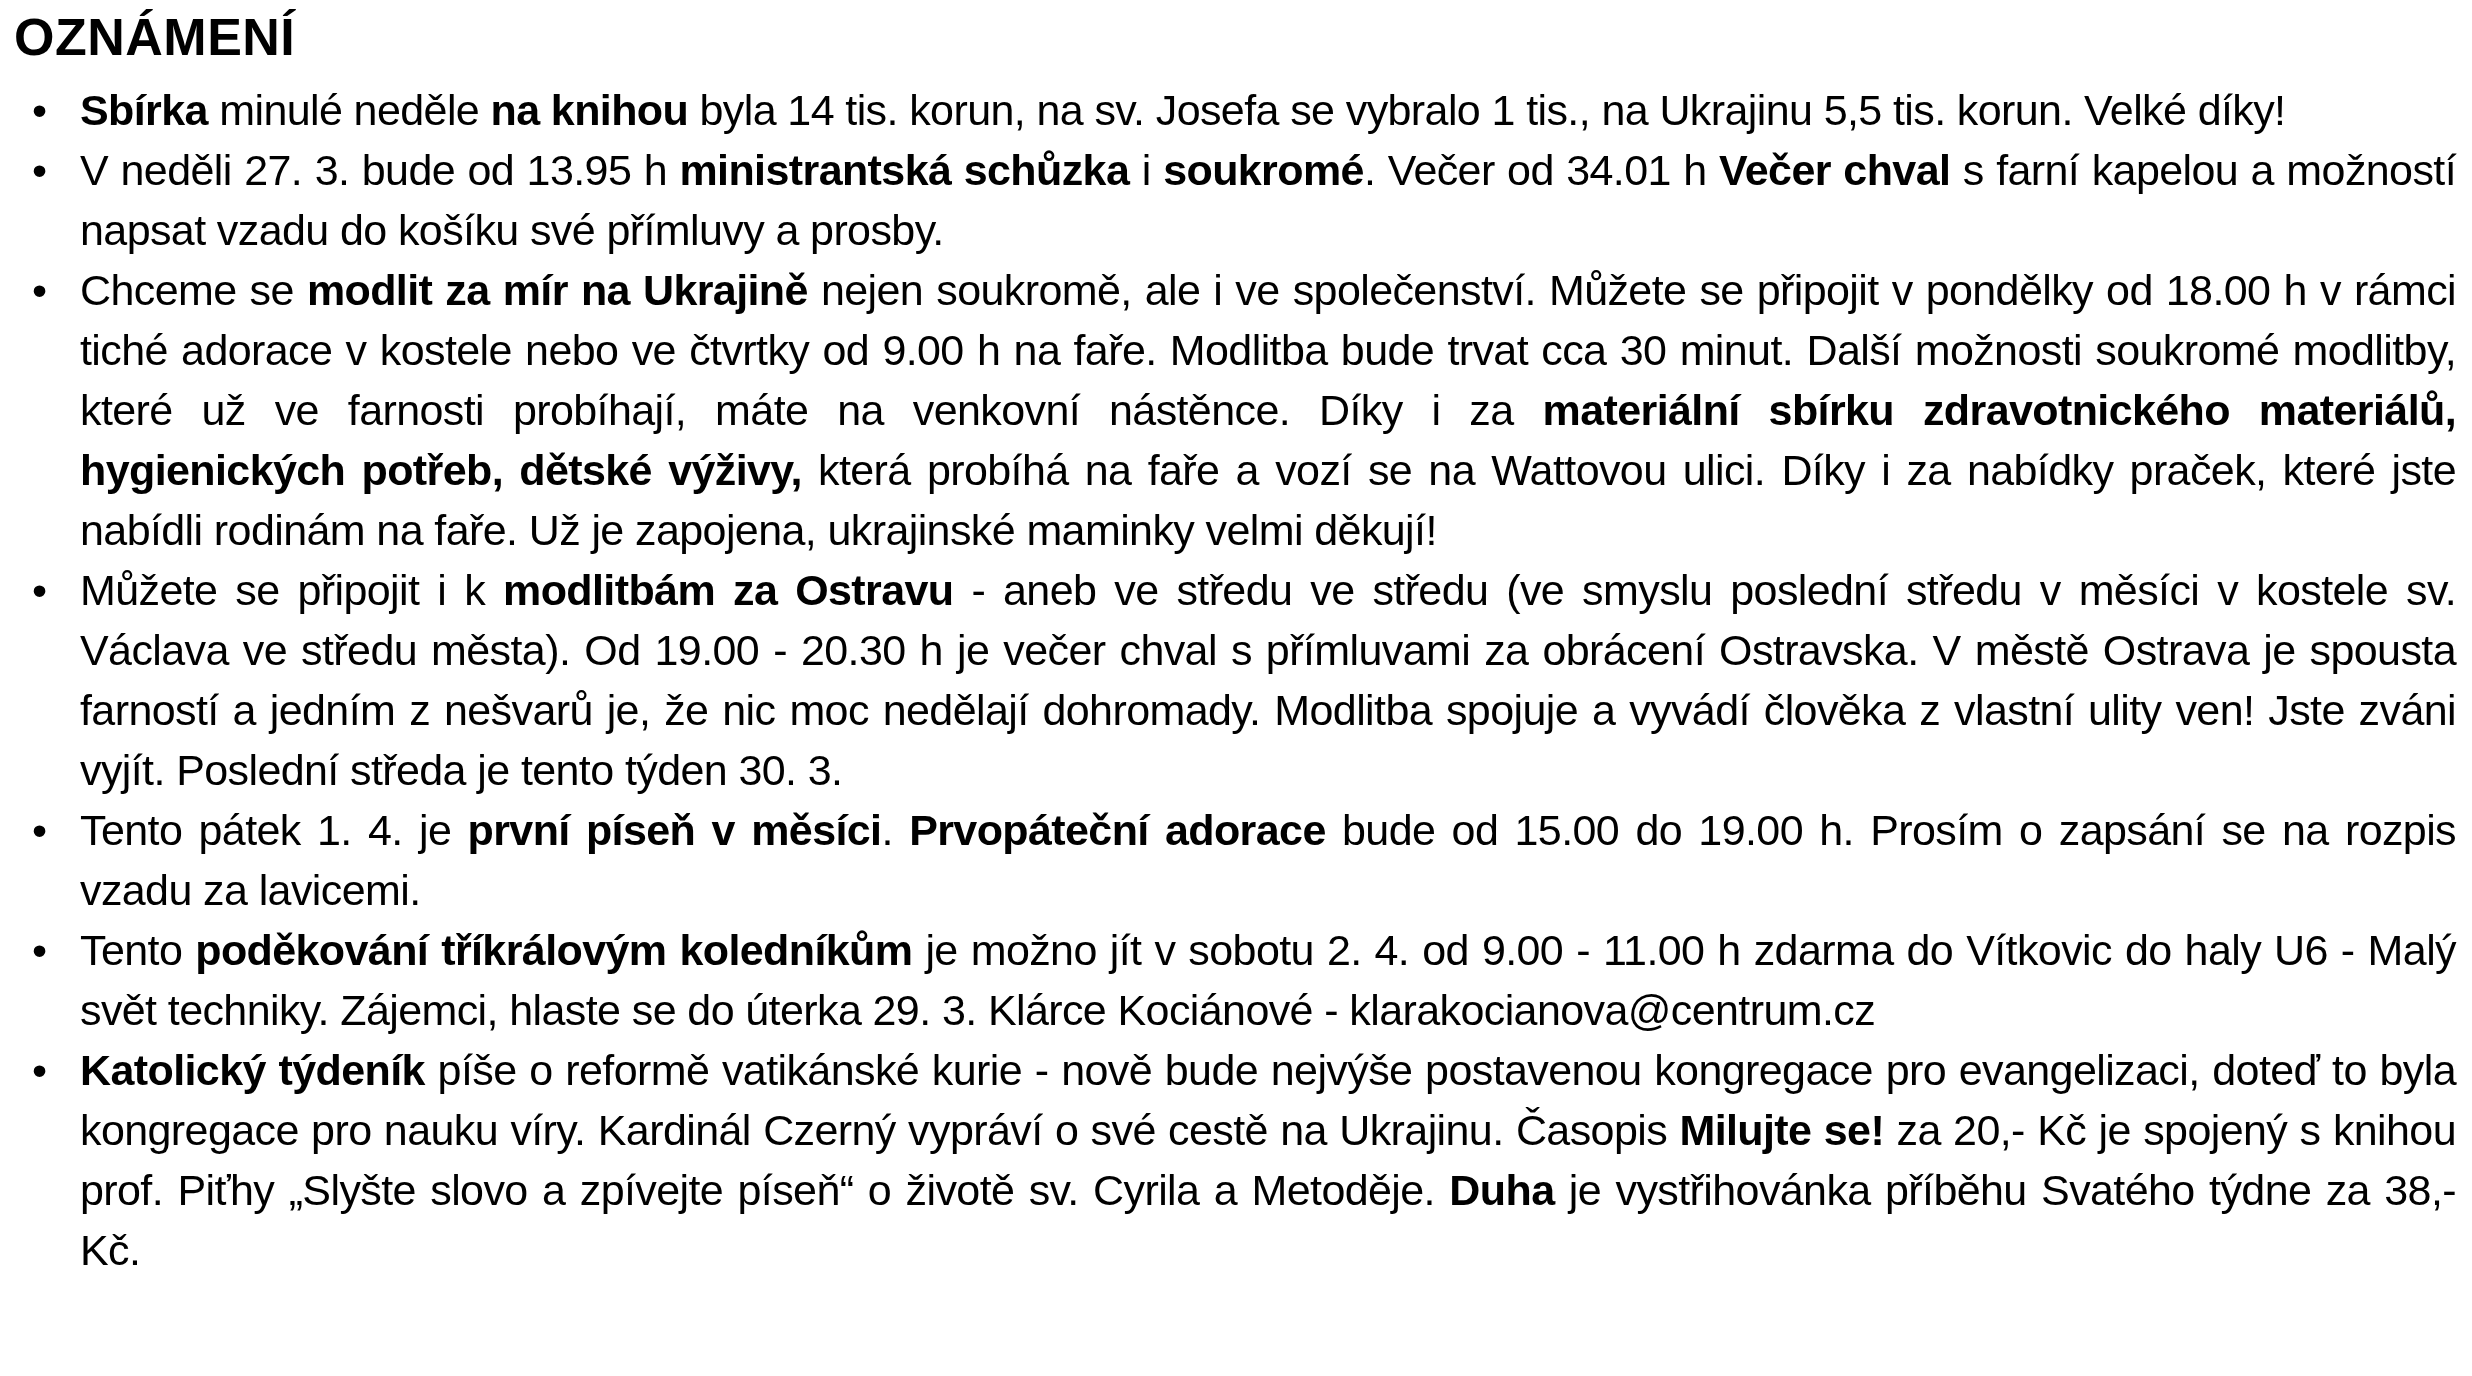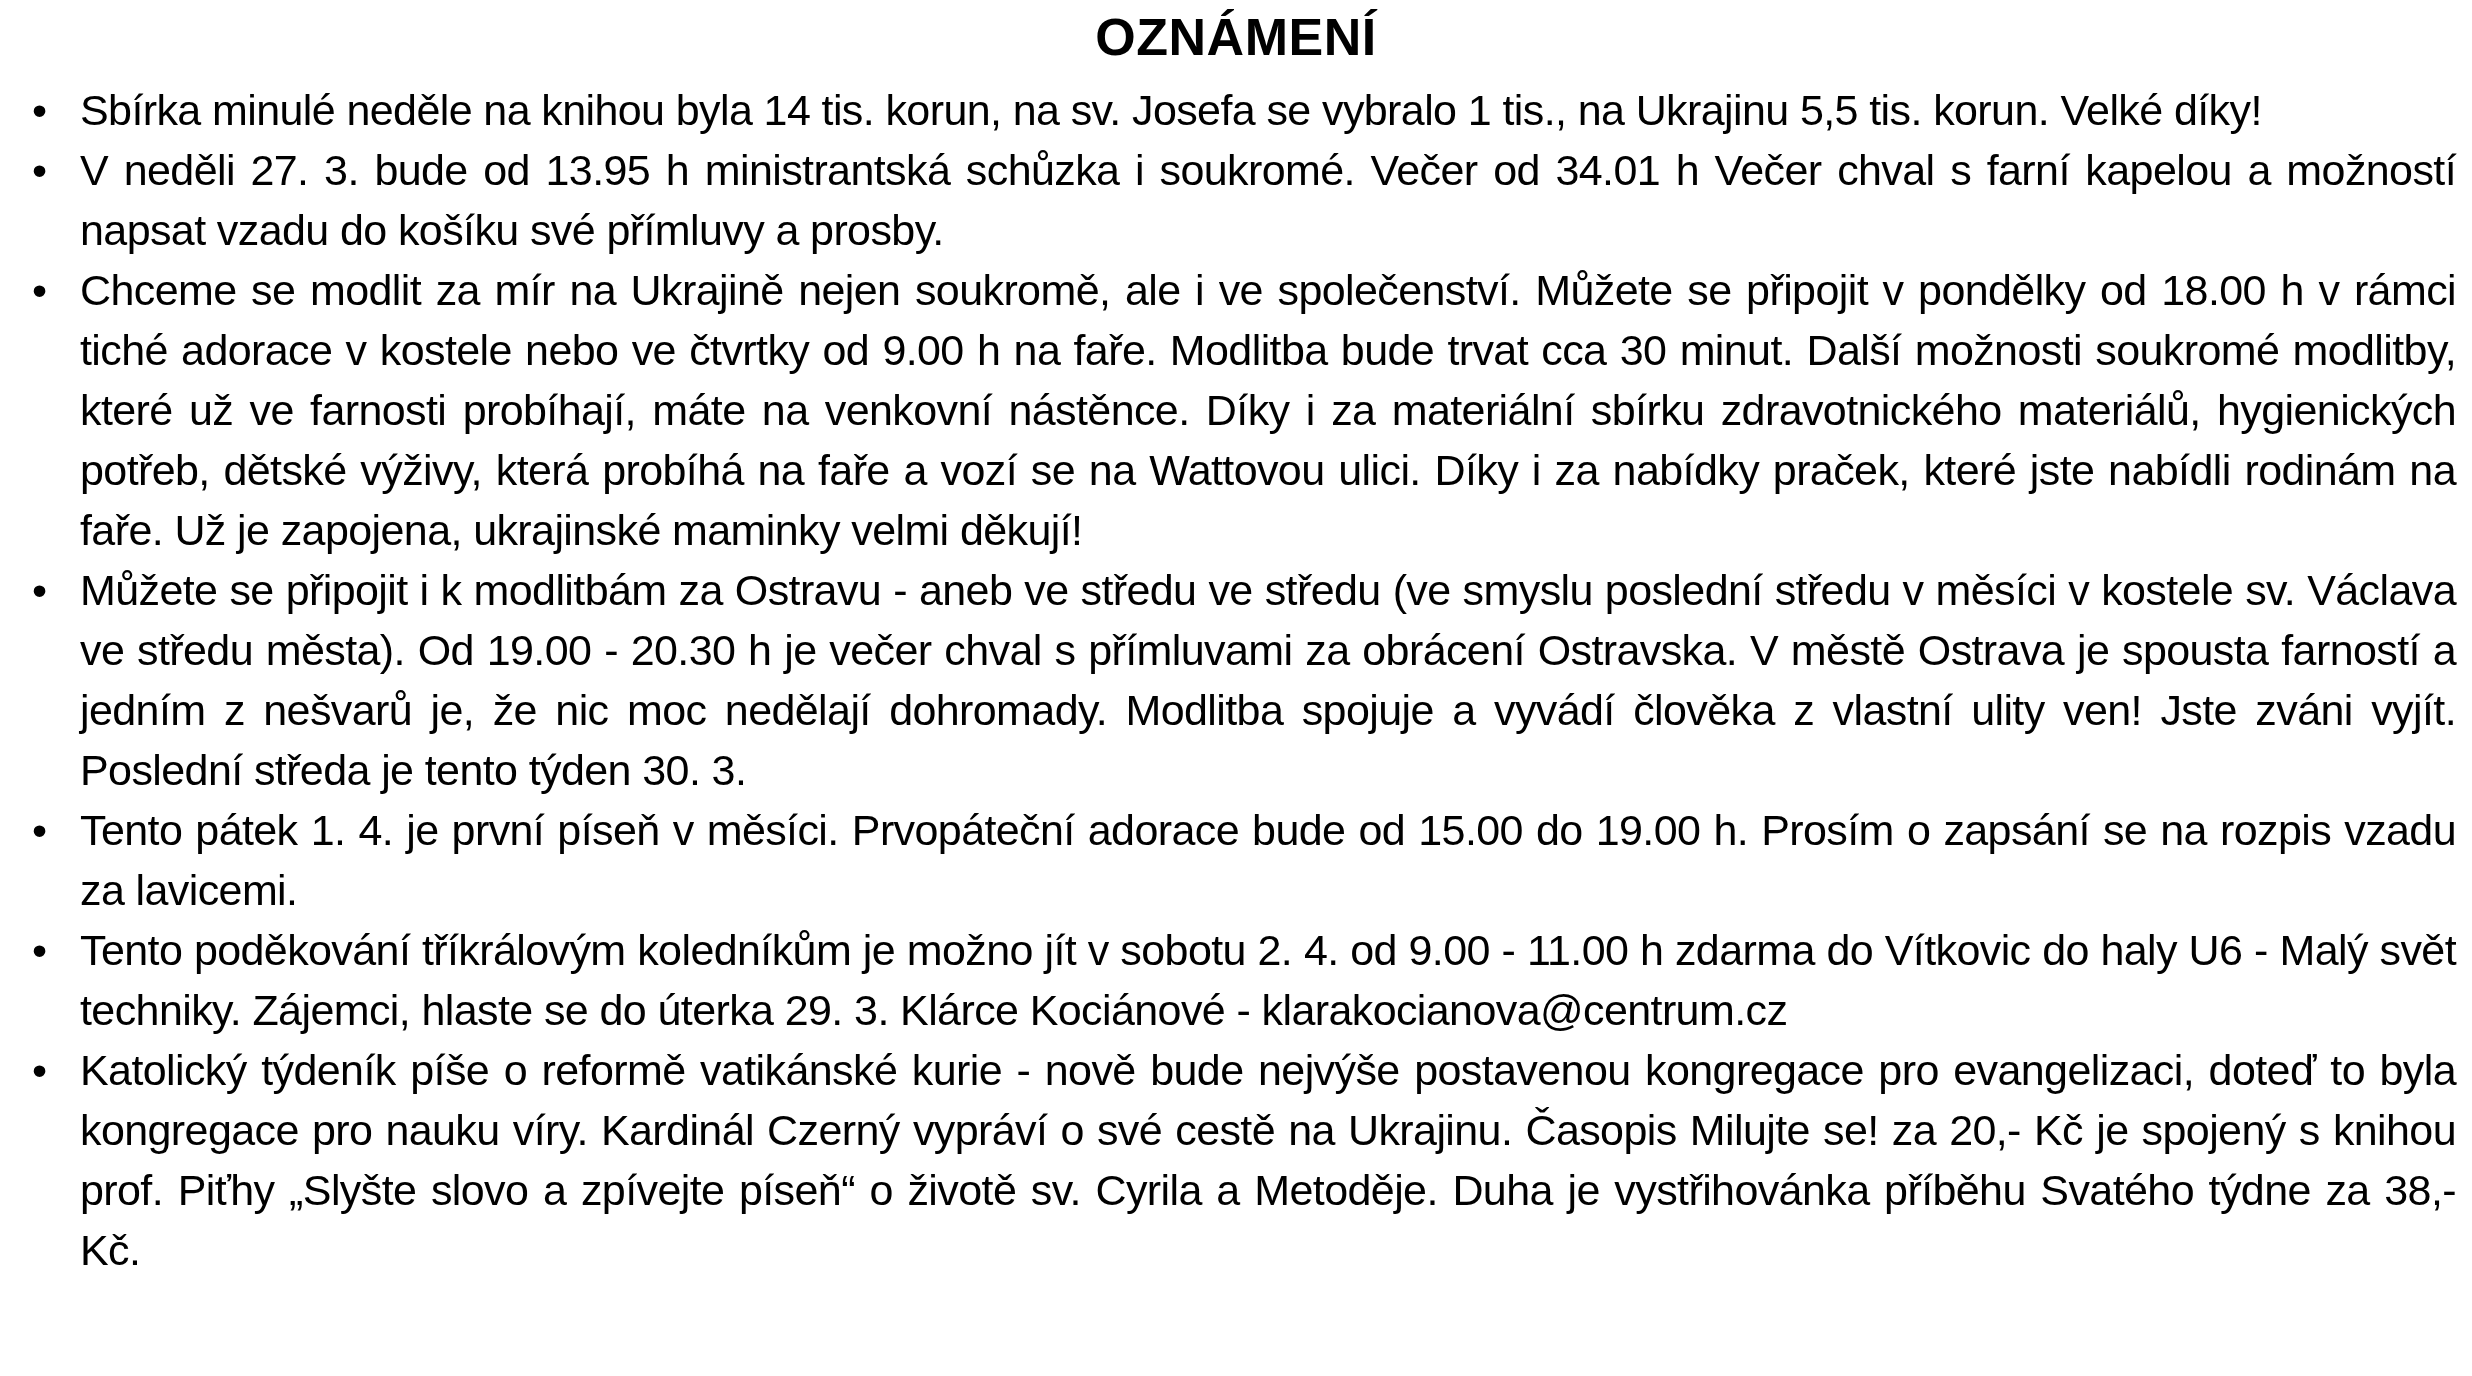--- a/index.html
+++ b/index.html
@@ -16,21 +16,21 @@
     box-sizing: border-box;
   }
   .page {
     width: 100%;
     height: 100%;
     box-sizing: border-box;
     padding: 6px 14px 0 14px;
   }
   h1.title {
     margin: 0 0 12px 0;
-    text-align: center;
+    text-align: left;
     font-size: 52px;
     line-height: 62px;
     font-weight: 700;
     letter-spacing: 0.5px;
   }
   ul.announcements {
     margin: 0;
     padding: 0 2px 0 66px;
     list-style: none;
   }
@@ -44,21 +44,21 @@
   }
   ul.announcements li::before {
     content: "\2022";
     position: absolute;
     left: -48px;
     top: 0;
     font-size: 43px;
     line-height: 60px;
   }
   .b {
-    font-weight: 400;
+    font-weight: 700;
   }
 </style>
 </head>
 <body>
 
 <main class="page">
   <h1 class="title">OZNÁMENÍ</h1>
   <ul class="announcements">
       <li><span class="b">Sbírka</span><span> minulé neděle </span><span class="b">na knihou</span><span> byla 14 tis. korun, na sv. Josefa se vybralo 1 tis., na Ukrajinu 5,5 tis. korun. Velké díky!</span></li>
       <li><span>V neděli 27. 3. bude od 13.95 h </span><span class="b">ministrantská schůzka</span><span> i </span><span class="b">soukromé</span><span>. Večer od 34.01 h </span><span class="b">Večer chval</span><span> s farní kapelou a možností napsat vzadu do košíku své přímluvy a prosby.</span></li>

